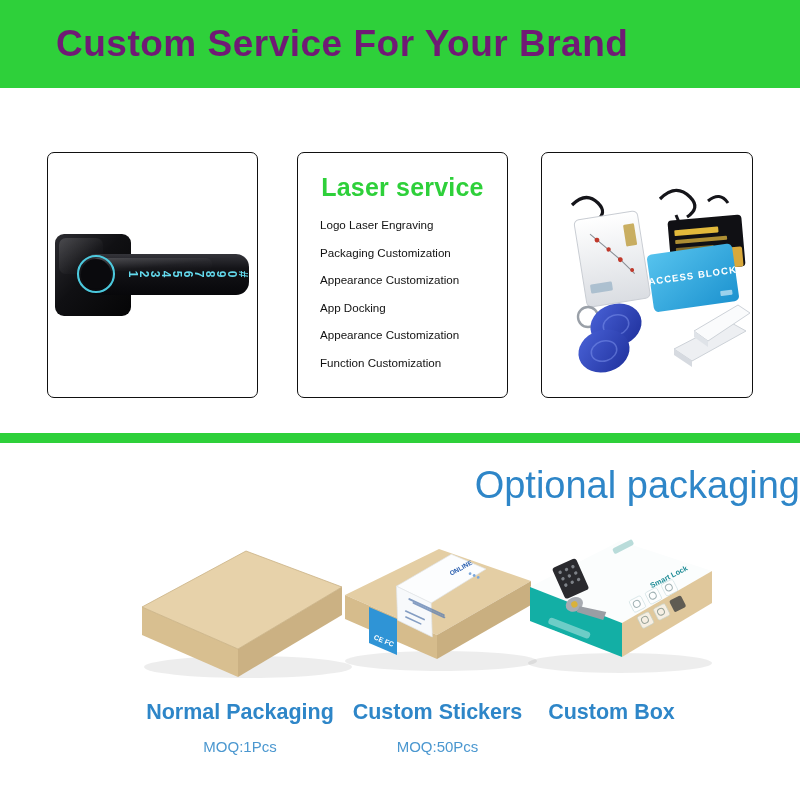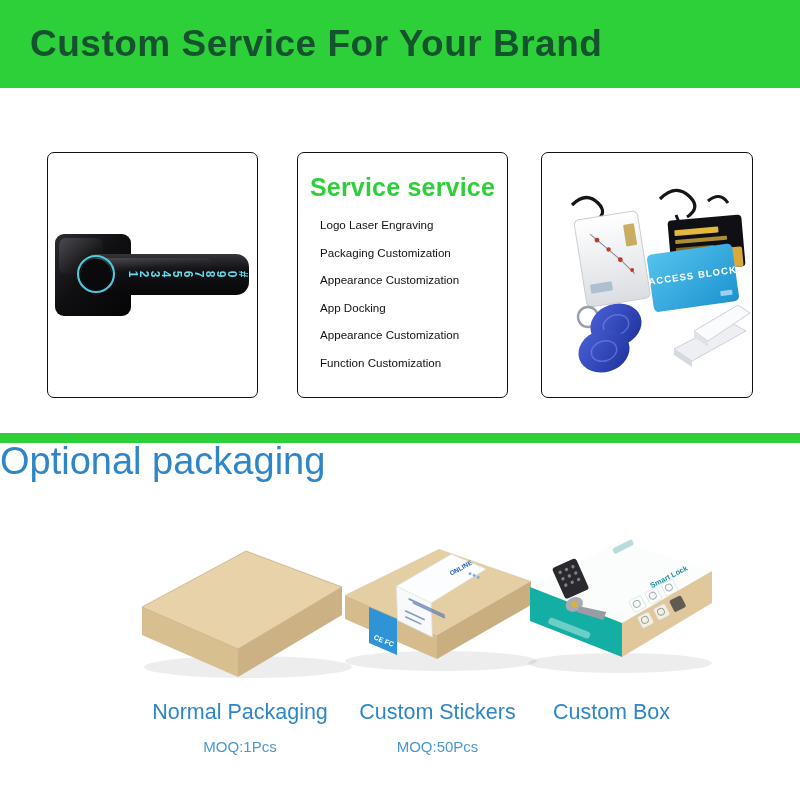--- a/index.html
+++ b/index.html
@@ -11,25 +11,25 @@
   }
   .page { position: relative; width: 800px; height: 800px; background: #fff; }
 
   
   .banner {
     position: absolute; left: 0; top: 0; width: 800px; height: 88px;
     background: #2ED03A;
     display: flex; align-items: center;
   }
   .banner-title {
-    color: #14532d;
+    color: #701a75;
     font-size: 37px;
     font-weight: bold;
     letter-spacing: 0.5px;
-    padding-left: 30px;
+    padding-left: 56px;
     white-space: nowrap;
     font-family: "Liberation Sans Narrow", "Liberation Sans", sans-serif;
   }
 
   
   .panels { position: absolute; left: 0; top: 152px; width: 800px; height: 246px; }
   .panel {
     position: absolute; top: 0; height: 246px;
     border: 1.6px solid #111; border-radius: 7px;
     background: #fff; box-sizing: border-box; overflow: hidden;
@@ -55,36 +55,36 @@
   }
 
   
   .divider {
     position: absolute; left: 0; top: 433px; width: 800px; height: 10px;
     background: #2ED03A;
   }
 
   
   .pack-title {
-    position: absolute; left: 0; top: 440px; width: 800px;
-    text-align: left; color: #2E86C8;
+    position: absolute; left: 0; top: 464px; width: 800px;
+    text-align: right; color: #2E86C8;
     font-size: 38px; font-weight: normal;
     font-family: "Liberation Sans Narrow", "Liberation Sans", sans-serif;
   }
   .pack-row { position: absolute; left: 0; top: 525px; width: 800px; height: 180px; }
   .pack-item { position: absolute; top: 0; }
   .pack-item-1 { left: 128px; width: 230px; }
   .pack-item-2 { left: 335px; width: 210px; }
   .pack-item-3 { left: 520px; width: 205px; }
   .pack-art { position: relative; width: 100%; height: 160px; }
 
   .labels { position: absolute; left: 0; top: 700px; width: 800px; }
   .lbl { position: absolute; text-align: center; }
   .lbl-name {
-    color: #2E86C8; font-size: 21.5px; font-weight: normal; white-space: nowrap;
+    color: #2E86C8; font-size: 21.5px; font-weight: bold; white-space: nowrap;
     font-family: "Liberation Sans Narrow", "Liberation Sans", sans-serif;
   }
   .lbl-moq {
     color: #3C8FCC; font-size: 15px; margin-top: 13px; white-space: nowrap;
     font-family: "Liberation Sans Narrow", "Liberation Sans", sans-serif;
     opacity: .92;
   }
   .lbl-1 { left: 120px; width: 240px; }
   .lbl-2 { left: 335px; width: 205px; }
   .lbl-3 { left: 514px; width: 195px; }
@@ -141,21 +141,21 @@
             <text transform="translate(161,121) rotate(90)" text-anchor="middle" dominant-baseline="middle">8</text>
             <text transform="translate(172,121) rotate(90)" text-anchor="middle" dominant-baseline="middle">9</text>
             <text transform="translate(183,121) rotate(90)" text-anchor="middle" dominant-baseline="middle">0</text>
             <text transform="translate(194,121) rotate(90)" text-anchor="middle" dominant-baseline="middle">#</text>
           </g>
         </svg>
       </div>
     </div>
 
     <div class="panel panel-service">
-      <div class="svc-title">Service service</div>
+      <div class="svc-title">Laser service</div>
       <ul class="svc-list">
         <li>Logo Laser Engraving</li>
         <li>Packaging Customization</li>
         <li>Appearance Customization</li>
         <li>App Docking</li>
         <li>Appearance Customization</li>
         <li>Function Customization</li>
       </ul>
     </div>
 

